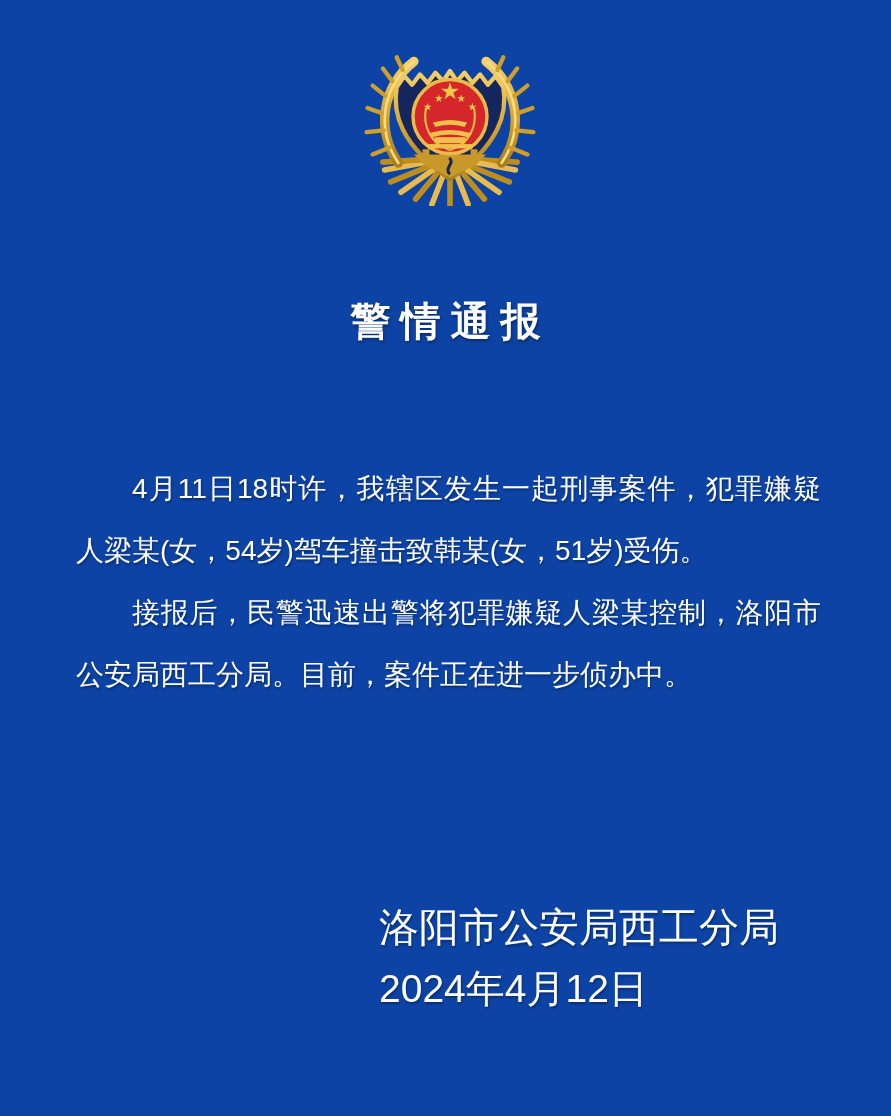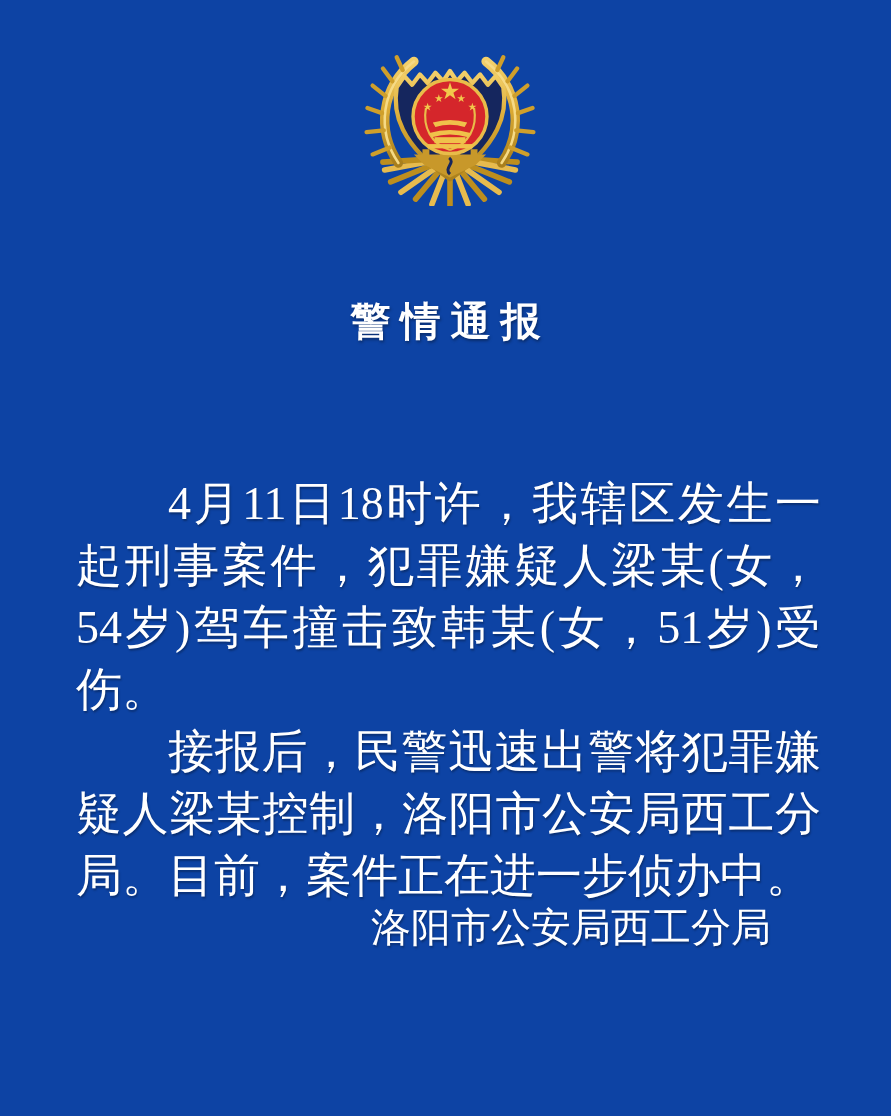--- a/index.html
+++ b/index.html
@@ -30,38 +30,37 @@
     font-weight: bold;
     letter-spacing: 10px;
     padding-left: 10px;
     box-sizing: border-box;
     text-shadow: 1px 2px 3px rgba(0,0,0,0.35);
     white-space: nowrap;
     margin-top: 16px;
   }
   .notice-body {
     position: absolute;
-    top: 473px;
+    top: 458px;
     left: 76px;
     width: 745px;
-    font-size: 46px;
+    font-size: 28px;
     line-height: 62px;
     text-align: justify;
     text-justify: inter-ideograph;
     text-shadow: 1px 2px 2px rgba(0,0,0,0.3);
-    font-family: Liberation Serif, serif;
   }
   .notice-body p {
     margin: 0;
     text-indent: 2em;
   }
   .signature-block {
     position: absolute;
     top: 896px;
-    right: 120px;
+    right: 112px;
     text-align: left;
     font-size: 40px;
     line-height: 62px;
     text-shadow: 1px 2px 2px rgba(0,0,0,0.3);
     white-space: nowrap;
   }
   .signature-block .sig-date { font-size: 39px; }
 </style>
 </head>
 <body>
@@ -154,15 +153,16 @@
 
   <div class="notice-title">警情通报</div>
 
   <div class="notice-body">
     <p>4月11日18时许，我辖区发生一起刑事案件，犯罪嫌疑人梁某(女，54岁)驾车撞击致韩某(女，51岁)受伤。</p>
     <p>接报后，民警迅速出警将犯罪嫌疑人梁某控制，洛阳市公安局西工分局。目前，案件正在进一步侦办中。</p>
   </div>
 
   <div class="signature-block">
     <div class="sig-agency">洛阳市公安局西工分局</div>
+    <div class="sig-date">2024年4月12日</div>
   </div>
 
 </div>
 
 </body></html>

